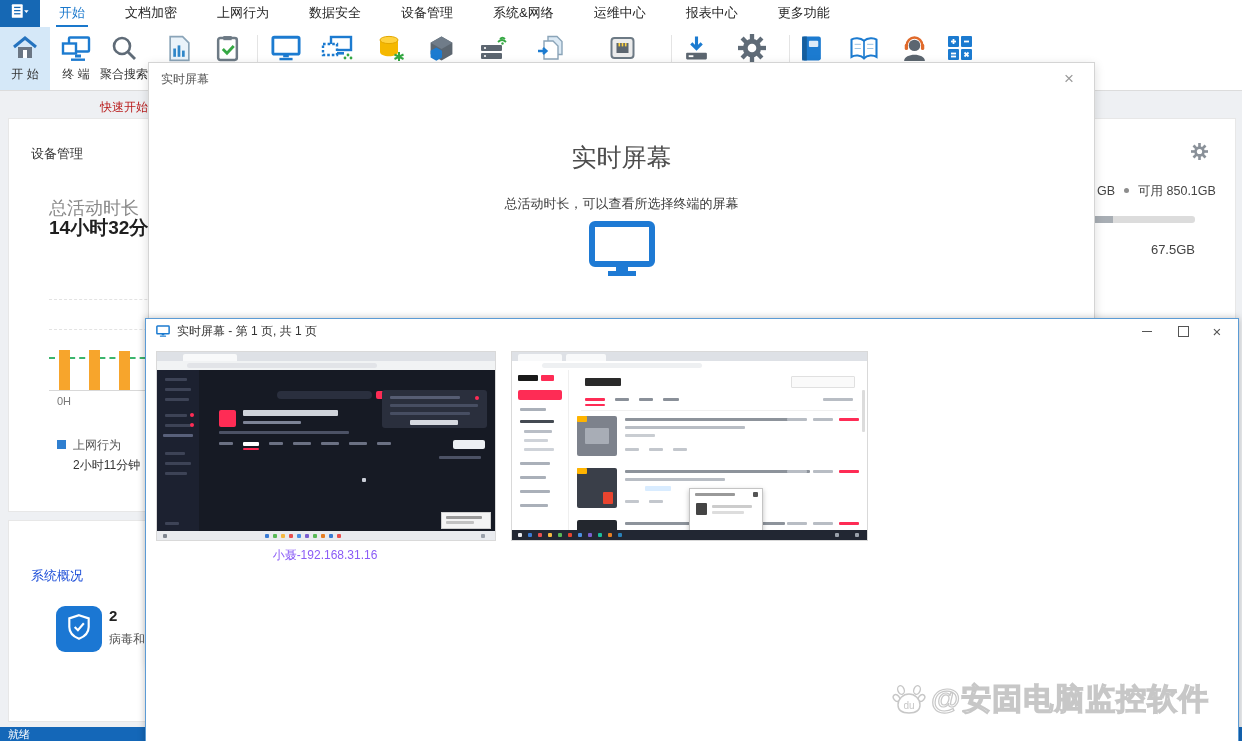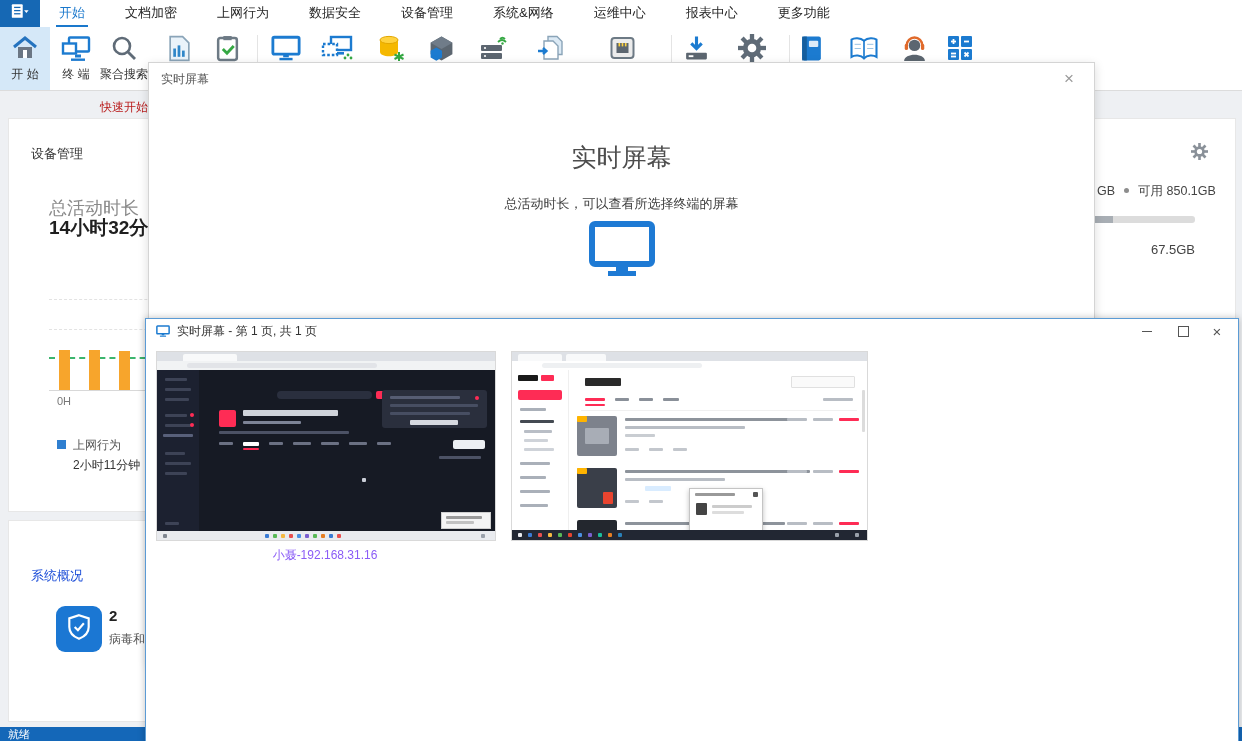--- a/index.html
+++ b/index.html
@@ -596,19 +596,34 @@
         <div class="chip" style="left:86px;background:#1abc9c"></div>
         <div class="chip" style="left:96px;background:#e67e22"></div>
         <div class="chip" style="left:106px;background:#2980b9"></div>
         <div class="chip" style="right:28px;background:#9aa1ab"></div>
         <div class="chip" style="right:8px;background:#9aa1ab"></div>
       </div>
     </div>
 
     <div class="tlabel tl1">小聂-192.168.31.16</div>
 
+    <div class="watermark">
+      <span>
+        <svg width="36" height="36" viewBox="0 0 36 36">
+            <g fill="#fff" stroke="#c7c7c7" stroke-width="1.4">
+              <ellipse cx="10" cy="10" rx="3.2" ry="4.4" transform="rotate(-20 10 10)"></ellipse>
+              <ellipse cx="26" cy="10" rx="3.2" ry="4.4" transform="rotate(20 26 10)"></ellipse>
+              <ellipse cx="5.5" cy="18" rx="2.8" ry="3.8" transform="rotate(-40 5.5 18)"></ellipse>
+              <ellipse cx="30.5" cy="18" rx="2.8" ry="3.8" transform="rotate(40 30.5 18)"></ellipse>
+              <path d="M18 14 c6 0 11 5 11 11 c0 5 -4 8 -11 8 c-7 0 -11 -3 -11 -8 c0 -6 5 -11 11 -11 z"></path>
+            </g>
+            <text x="18" y="29" text-anchor="middle" font-size="10" fill="#c7c7c7" font-family="Liberation Sans, sans-serif">du</text>
+          </svg>
+      </span>
+      <span class="wm-text">@安固电脑监控软件</span>
+    </div>
   </div>
 
   <div class="statusbar">
     <span>就绪</span>
   </div>
 
 </div>
 
 </body></html>

